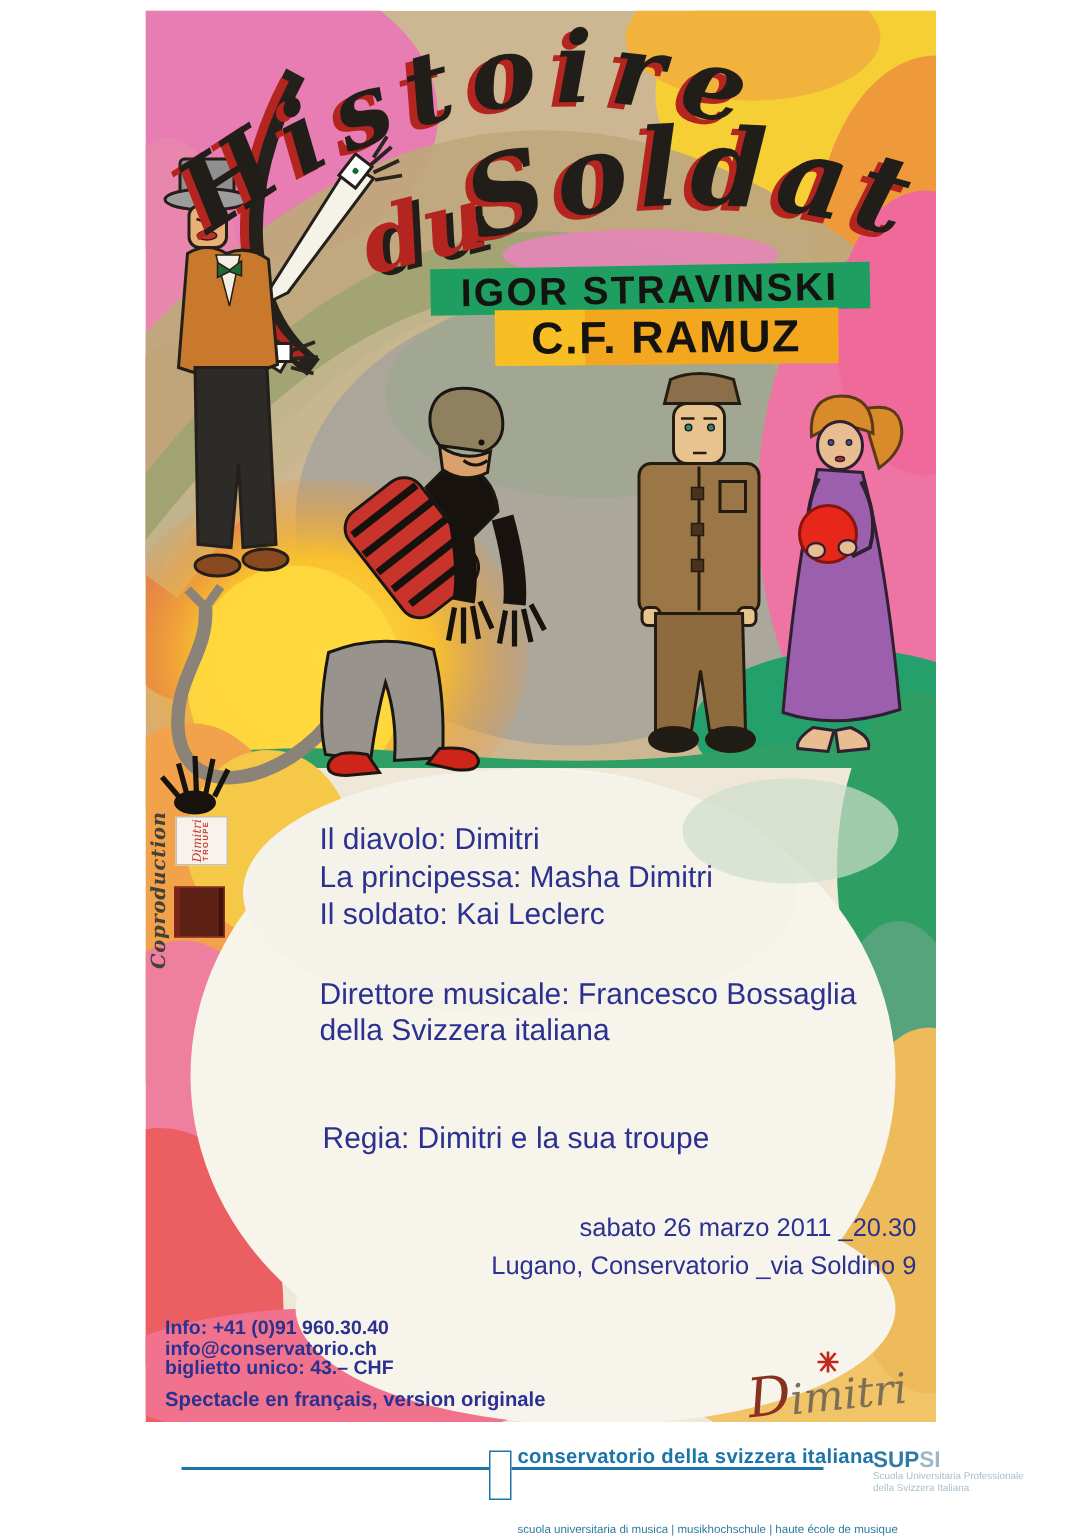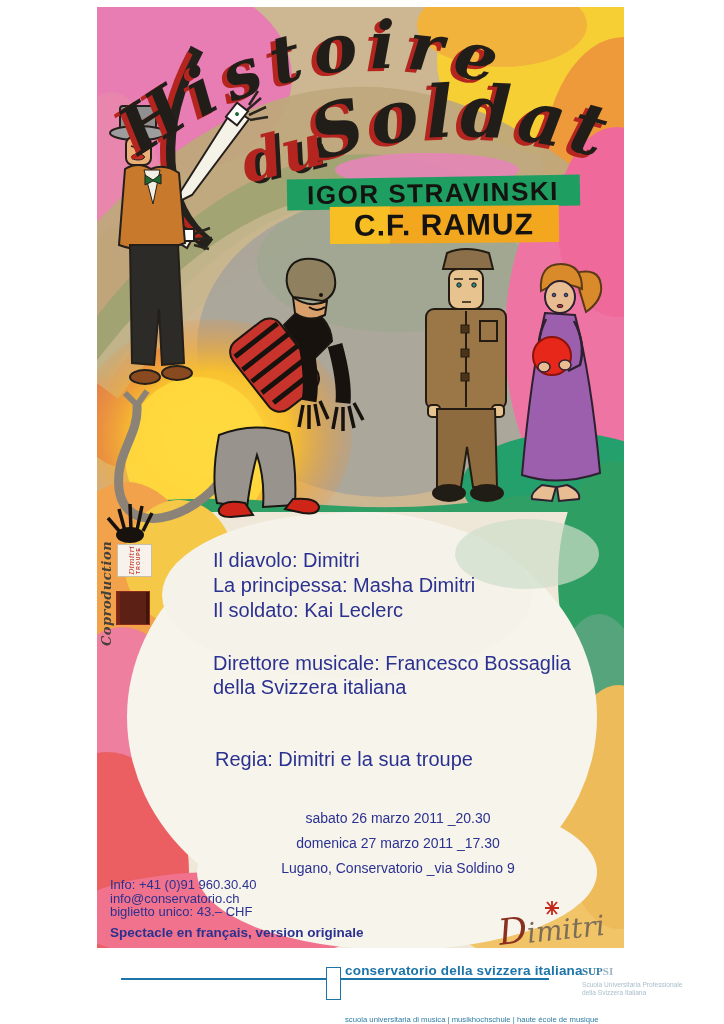--- a/index.html
+++ b/index.html
@@ -11,23 +11,23 @@
   .poster {
     position:absolute; left:97px; top:7px; width:527px; height:941px;
     overflow:hidden;
   }
   .poster svg.art { position:absolute; left:0; top:0; width:527px; height:941px; }
 
   .overlay { position:absolute; color:#2b3190; }
   .cast-block   { left:116px; top:541px; font-size:20px; line-height:25px; }
   .prod-block   { left:116px; top:644px; font-size:20px; line-height:24px; }
   .regia-line   { left:118px; top:741px; font-size:20px; }
-  .dates-block  { left:68px;  top:799px; width:466px; text-align:center;
-                  font-size:14px; line-height:25px; }
-  .contact-block{ left:13px;  top:871px; font-size:13px; line-height:13.5px; font-weight:normal; }
+  .dates-block  { left:48px;  top:799px; width:466px; text-align:right;
+                  font-size:17px; line-height:25px; }
+  .contact-block{ left:13px;  top:871px; font-size:13px; line-height:13.5px; font-weight:bold; }
   .note-line    { left:13px;  top:918px; font-size:13.5px; font-weight:bold; }
 
   .copro-label {
     position:absolute; left:2px; top:531px; width:16px; height:108px;
     writing-mode:vertical-rl; transform:rotate(180deg);
     font-family:"DejaVu Serif", serif; font-style:italic; font-weight:bold;
     font-size:13px; color:#44403a; letter-spacing:.5px;
   }
   .copro-logo1 {
     position:absolute; left:20px; top:537px; width:33px; height:31px;
@@ -45,21 +45,21 @@
     box-shadow:inset 3px 0 0 #7a2417, inset -3px 0 0 #3f140c;
   }
 
   .footer { position:absolute; left:4px; top:0; width:724px; height:1024px; pointer-events:none; }
   .footer-line { position:absolute; left:117px; top:978px; width:428px; height:1.5px; background:#1c74a8; }
   .footer-box  { position:absolute; left:322px; top:967px; width:13px; height:31px;
                  background:#ffffff; border:1.5px solid #1c74a8; }
   .footer-org  { position:absolute; left:341px; top:963px; font-size:13.5px; font-weight:bold;
                  color:#1c74a8; letter-spacing:.2px; }
   .footer-sub  { position:absolute; left:341px; top:982px; font-size:7.7px; color:#2e7ca3;margin-top:33px; }
-  .supsi       { position:absolute; left:578px; top:965px; font-size:11px; font-weight:bold;font-family:Liberation Serif, serif; }
+  .supsi       { position:absolute; left:578px; top:965px; font-size:15px; font-weight:bold; }
   .supsi .strong { color:#2e7ca3; }
   .supsi .light  { color:#9fb8c6; }
   .supsi-sub   { position:absolute; left:578px; font-size:6.6px; color:#a9bfca; }
   .supsi-sub.s1 { top:981px; }
   .supsi-sub.s2 { top:989px; }
 </style>
 </head>
 <body>
 
 <div class="poster">
@@ -258,21 +258,20 @@
 
   <div class="overlay prod-block">
     <div>Direttore musicale: Francesco Bossaglia</div>
     <div>della Svizzera italiana</div>
   </div>
 
   <div class="overlay regia-line">Regia: Dimitri e la sua troupe</div>
 
   <div class="overlay dates-block">
     <div>sabato 26 marzo 2011 _20.30</div>
-    <div>domenica 27 marzo 2011 _17.30</div>
     <div>Lugano, Conservatorio _via Soldino 9</div>
   </div>
 
   <div class="overlay contact-block">
     <div>Info: +41 (0)91 960.30.40</div>
     <div>info@conservatorio.ch</div>
     <div>biglietto unico: 43.– CHF</div>
   </div>
 
   <div class="overlay note-line">Spectacle en français, version originale</div>

